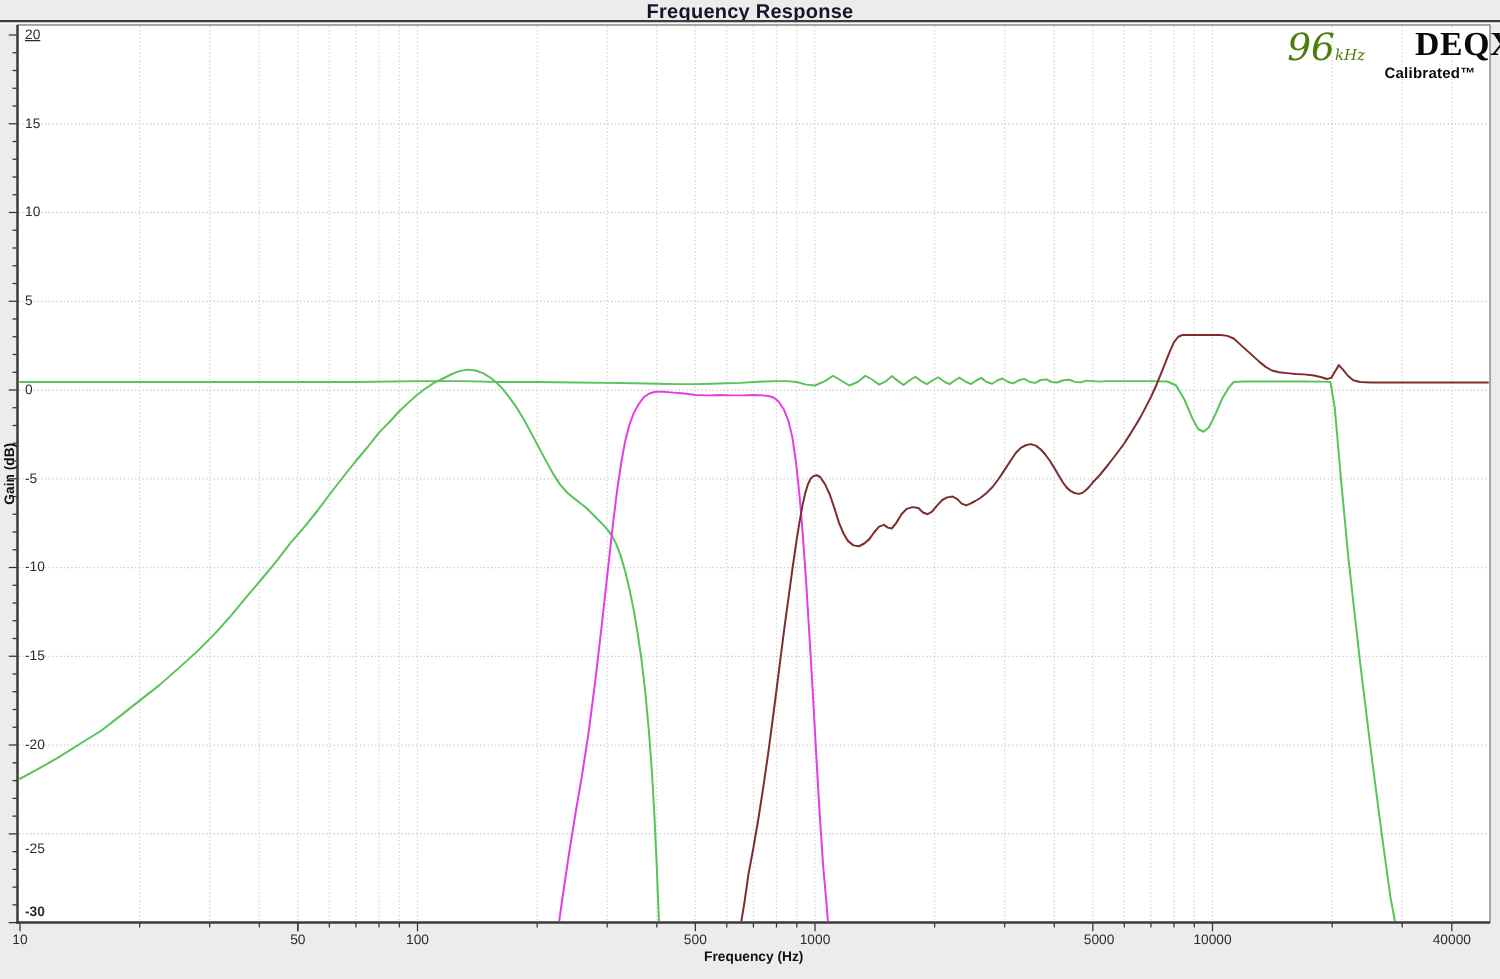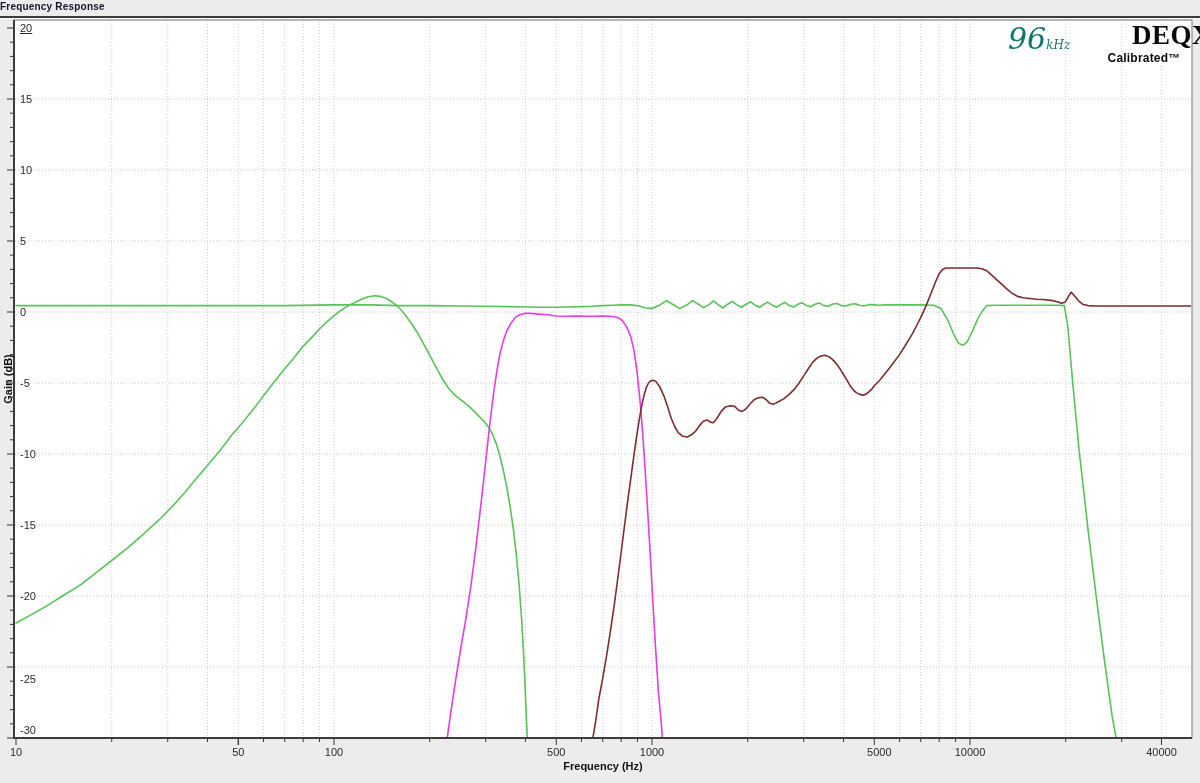--- a/index.html
+++ b/index.html
@@ -4,22 +4,22 @@
 <style>
   html,body{margin:0;padding:0;}
   body{
     width:1200px;height:783px;
     background:#ececec;
     font-family:"Liberation Sans", sans-serif;
     overflow:hidden;
   }
   .chart-window{position:relative;width:1200px;height:783px;background:#ececec;}
   .chart-title{
-    position:absolute;top:1px;left:0;width:1200px;
-    font-size:10px;font-weight:bold;color:#14142c;letter-spacing:.2px;
+    position:absolute;top:1px;left:0;width:1200px;text-align:center;
+    font-size:16px;font-weight:bold;color:#14142c;letter-spacing:.2px;
   }
   .title-rule{
     position:absolute;top:16px;left:0;width:1200px;height:0;
     border-top:2px solid #3c3c3c;border-bottom:1px solid #fdfdfd;
   }
   .plot-bg{
     position:absolute;left:14px;top:20px;width:1178px;height:718px;
     background:#ffffff;
   }
   svg.chart-svg{position:absolute;left:0;top:0;width:1200px;height:783px;}
@@ -35,21 +35,21 @@
     position:absolute;left:-27px;top:373px;width:70px;
     font-size:11px;font-weight:bold;color:#111;text-align:center;
     transform:rotate(-90deg);
   }
   .x-axis-title{
     position:absolute;left:0;top:760px;width:1206px;text-align:center;
     font-size:11px;font-weight:bold;color:#111;
   }
   .logo-96k{
     position:absolute;left:1008px;top:22px;width:84px;height:38px;
-    text-align:left;color:#0f766e;white-space:nowrap;
+    text-align:right;color:#4d7c0f;white-space:nowrap;
   }
   .logo-96k .n96{font-family:"DejaVu Serif", serif;font-style:italic;font-size:30px;line-height:34px;}
   .logo-96k .khz{font-family:"DejaVu Serif", serif;font-style:italic;font-size:12px;}
   .logo-deqx{
     position:absolute;left:1098px;top:22px;width:92px;text-align:center;
     color:#0a0a0a;line-height:1;
   }
   .logo-deqx .deqx-name{
     font-family:"Liberation Serif", serif;font-weight:bold;font-size:27px;
     letter-spacing:.5px;display:block;margin-left:34px;
@@ -209,21 +209,21 @@
       <div class="y-tick-label" style="left: 20px; top: 22px; text-decoration: underline;">20</div>
       <div class="y-tick-label" style="left: 20px; top: 93px;">15</div>
       <div class="y-tick-label" style="left: 20px; top: 164px;">10</div>
       <div class="y-tick-label" style="left: 20px; top: 235px;">5</div>
       <div class="y-tick-label" style="left: 20px; top: 306px;">0</div>
       <div class="y-tick-label" style="left: 20px; top: 377px;">-5</div>
       <div class="y-tick-label" style="left: 20px; top: 448px;">-10</div>
       <div class="y-tick-label" style="left: 20px; top: 519px;">-15</div>
       <div class="y-tick-label" style="left: 20px; top: 590px;">-20</div>
       <div class="y-tick-label" style="left: 20px; top: 661px; margin-top: 12px;">-25</div>
-      <div class="y-tick-label" style="left: 20px; top: 724px;">-30</div>
+      <div class="y-tick-label" style="left: 20px; top: 724px; font-weight: bold;">-30</div>
     </div>
   <div id="x-tick-labels">
       <div class="x-tick-label" style="left: 16px; top: 746px;">10</div>
       <div class="x-tick-label" style="left: 238.272px; top: 746px;">50</div>
       <div class="x-tick-label" style="left: 334px; top: 746px;">100</div>
       <div class="x-tick-label" style="left: 556.272px; top: 746px;">500</div>
       <div class="x-tick-label" style="left: 652px; top: 746px;">1000</div>
       <div class="x-tick-label" style="left: 874.272px; top: 746px; padding-left: 10px;">5000</div>
       <div class="x-tick-label" style="left: 970px; top: 746px;">10000</div>
       <div class="x-tick-label" style="left: 1161.46px; top: 746px;">40000</div>

